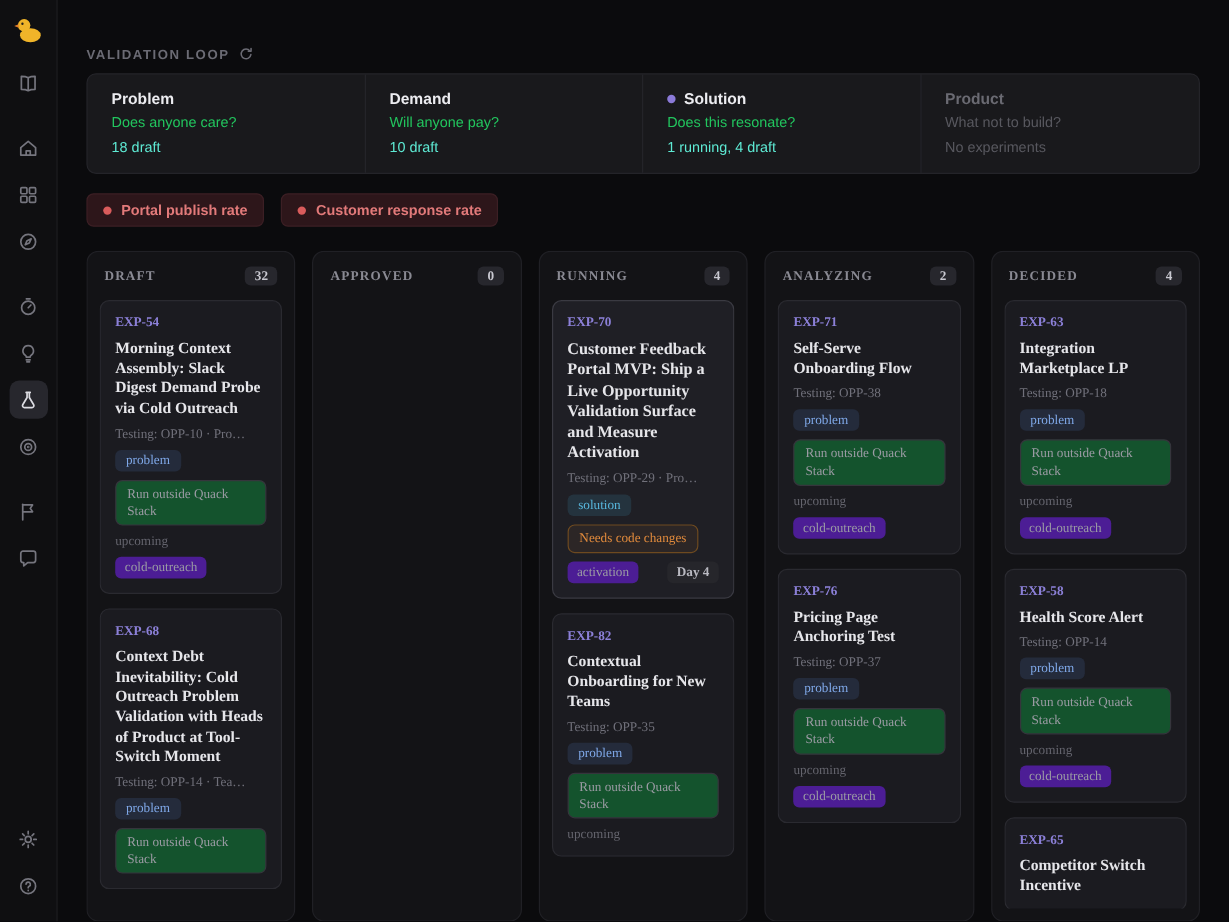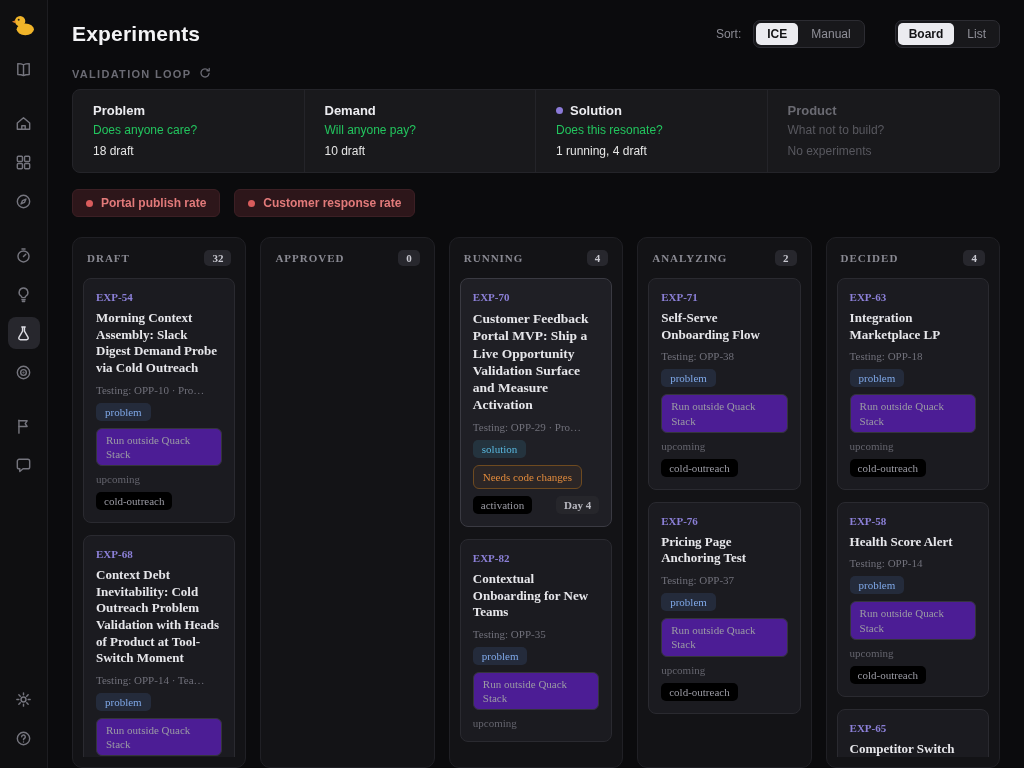--- a/index.html
+++ b/index.html
@@ -44,21 +44,21 @@
   .vl-refresh svg { width:13px; height:13px; fill:none; stroke:currentColor; stroke-width:1.6; stroke-linecap:round; stroke-linejoin:round; }
   .vl-strip {
     margin-top:9px; background:#19191c; border:1px solid #242429; border-radius:8px;
     display:grid; grid-template-columns:repeat(4,1fr);
   }
   .vl-seg { padding:13px 20px 14px; border-right:1px solid #242429; cursor:pointer; }
   .vl-seg:last-child { border-right:none; }
   .vl-name { font-size:13px; font-weight:700; color:#ececf0; display:flex; align-items:center; gap:7px; }
   .vl-dot { width:7px; height:7px; border-radius:50%; background:#8b7ad8; flex-shrink:0; }
   .vl-q { font-size:12px; color:#22c55e; margin-top:5px; }
-  .vl-status { font-size:12px; color:#e5e5e5; margin-top:7px; }
+  .vl-status { font-size:12px; color:#5eead4; margin-top:7px; }
   .vl-seg.dimmed .vl-name { color:#6a6a72; }
   .vl-seg.dimmed .vl-q, .vl-seg.dimmed .vl-status { color:#58585f; }
   
   .pill-row { margin-top:16px; display:flex; gap:14px; }
   .metric-pill {
     display:flex; align-items:center; gap:8px; background:#2d161a; border:1px solid #3c1f24;
     border-radius:6px; padding:6px 13px; font-size:12px; font-weight:600; color:#e27a7a; cursor:pointer;
   }
   .pill-dot { width:7px; height:7px; border-radius:50%; background:#d95c5c; flex-shrink:0; }
   
@@ -76,23 +76,23 @@
     display:flex; flex-direction:column; gap:7px; align-items:flex-start; cursor:pointer; flex-shrink:0;
   }
   .card.highlight { background:#1f1f25; border-color:#3a3a42; }
   .card-id { font-size:11px; font-weight:700; color:#8c80d8; }
   .card-title { font-size:13px; font-weight:700; color:#e6e6ea; line-height:1.28; }
   .card.highlight .card-title { font-size:13.5px; }
   .card-testing { font-size:11px; color:#70707a; }
   .tag { font-size:11px; padding:3px 9px; border-radius:5px; font-weight:500; }
   .tag-problem { color:#7fa8e8; background:rgba(95,140,230,0.14); }
   .tag-solution { color:#58b7dd; background:rgba(70,175,220,0.14); }
-  .chip-outline { font-size:11px; color:#9b9ba4; border:1px solid #35353c; background:#4c1d95; border-radius:6px; padding:4px 9px; line-height:1.3; }
+  .chip-outline { font-size:11px; color:#9b9ba4; border:1px solid #35353c; background:#14532d; border-radius:6px; padding:4px 9px; line-height:1.3; }
   .status-text { font-size:11px; color:#64646d; }
-  .chip-bg { font-size:11px; color:#9b9ba4; background:#000000; border-radius:5px; padding:3px 8px; }
+  .chip-bg { font-size:11px; color:#9b9ba4; background:#4c1d95; border-radius:5px; padding:3px 8px; }
   .warn-box {
     font-size:11px; color:#e08a3c; border:1px solid #6e4a20; background:rgba(220,140,60,0.07);
     border-radius:6px; padding:4px 9px; max-width:112px; line-height:1.3;
   }
   .card-footer { display:flex; justify-content:space-between; align-items:center; align-self:stretch; }
   .chip-day { font-size:11px; font-weight:700; color:#b9b9c1; background:#26262b; border-radius:5px; padding:3px 8px; }
 </style>
 </head>
 <body>
 
@@ -180,35 +180,20 @@
     <svg viewBox="0 0 20 20">
         <circle cx="10" cy="10" r="6.5"></circle>
         <path d="M8.1 8.2a1.9 1.9 0 1 1 2.7 1.8c-.6.3-.8.7-.8 1.3"></path>
         <path d="M10 13.7v.1"></path>
       </svg>
   </div>
 </aside>
 
 <main class="main">
 
-  <div class="header">
-    <h1 class="page-title">Experiments</h1>
-    <div class="controls">
-      <span class="sort-label">Sort:</span>
-      <div class="seg-group">
-        <button class="seg-btn active">ICE</button>
-        <button class="seg-btn">Manual</button>
-      </div>
-      <div class="group-spacer"></div>
-      <div class="seg-group">
-        <button class="seg-btn active">Board</button>
-        <button class="seg-btn">List</button>
-      </div>
-    </div>
-  </div>
 
   <div class="vl-label-row">
     <span class="vl-label">VALIDATION LOOP</span>
     <span class="vl-refresh">
       <svg viewBox="0 0 16 16">
           <path d="M12.6 4.2A5 5 0 1 0 13.6 8"></path>
           <path d="M13.8 1.8v2.8H11"></path>
         </svg>
     </span>
   </div>

